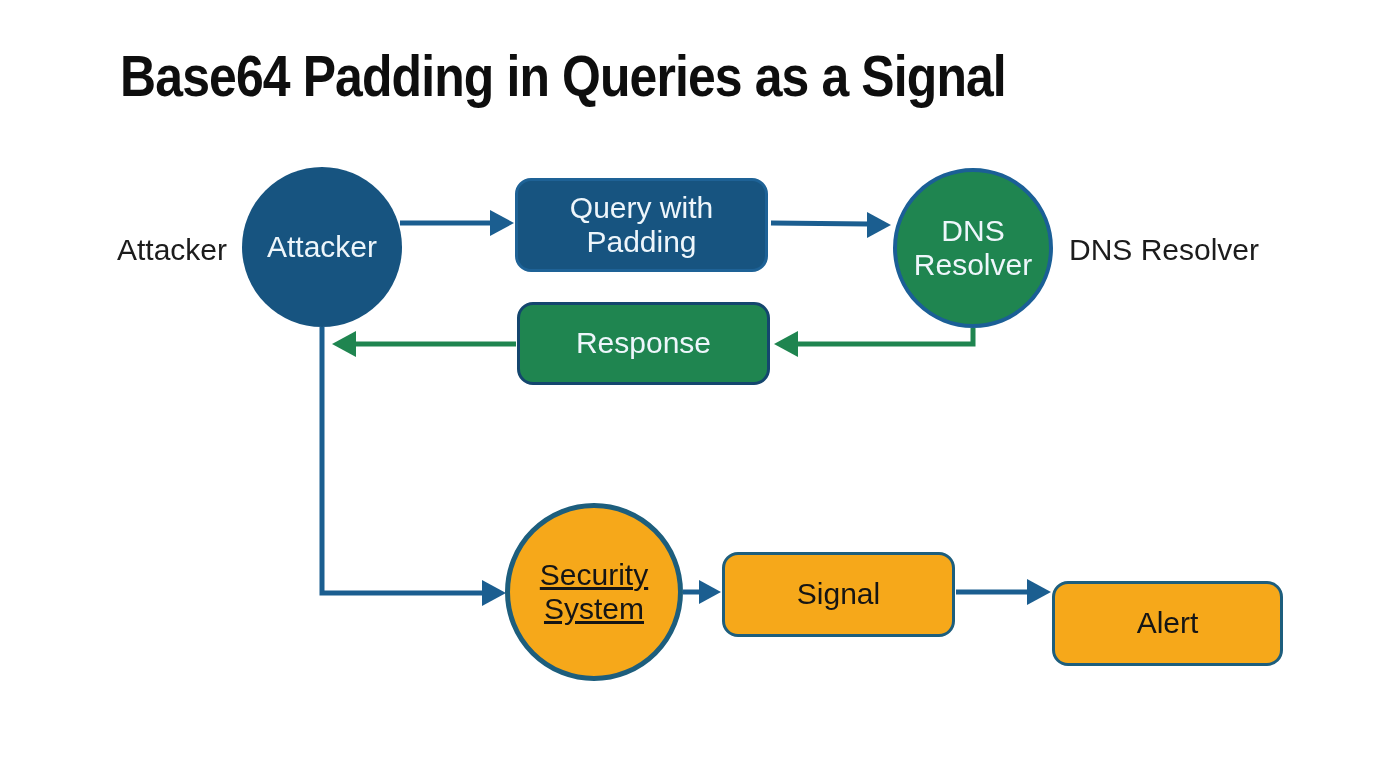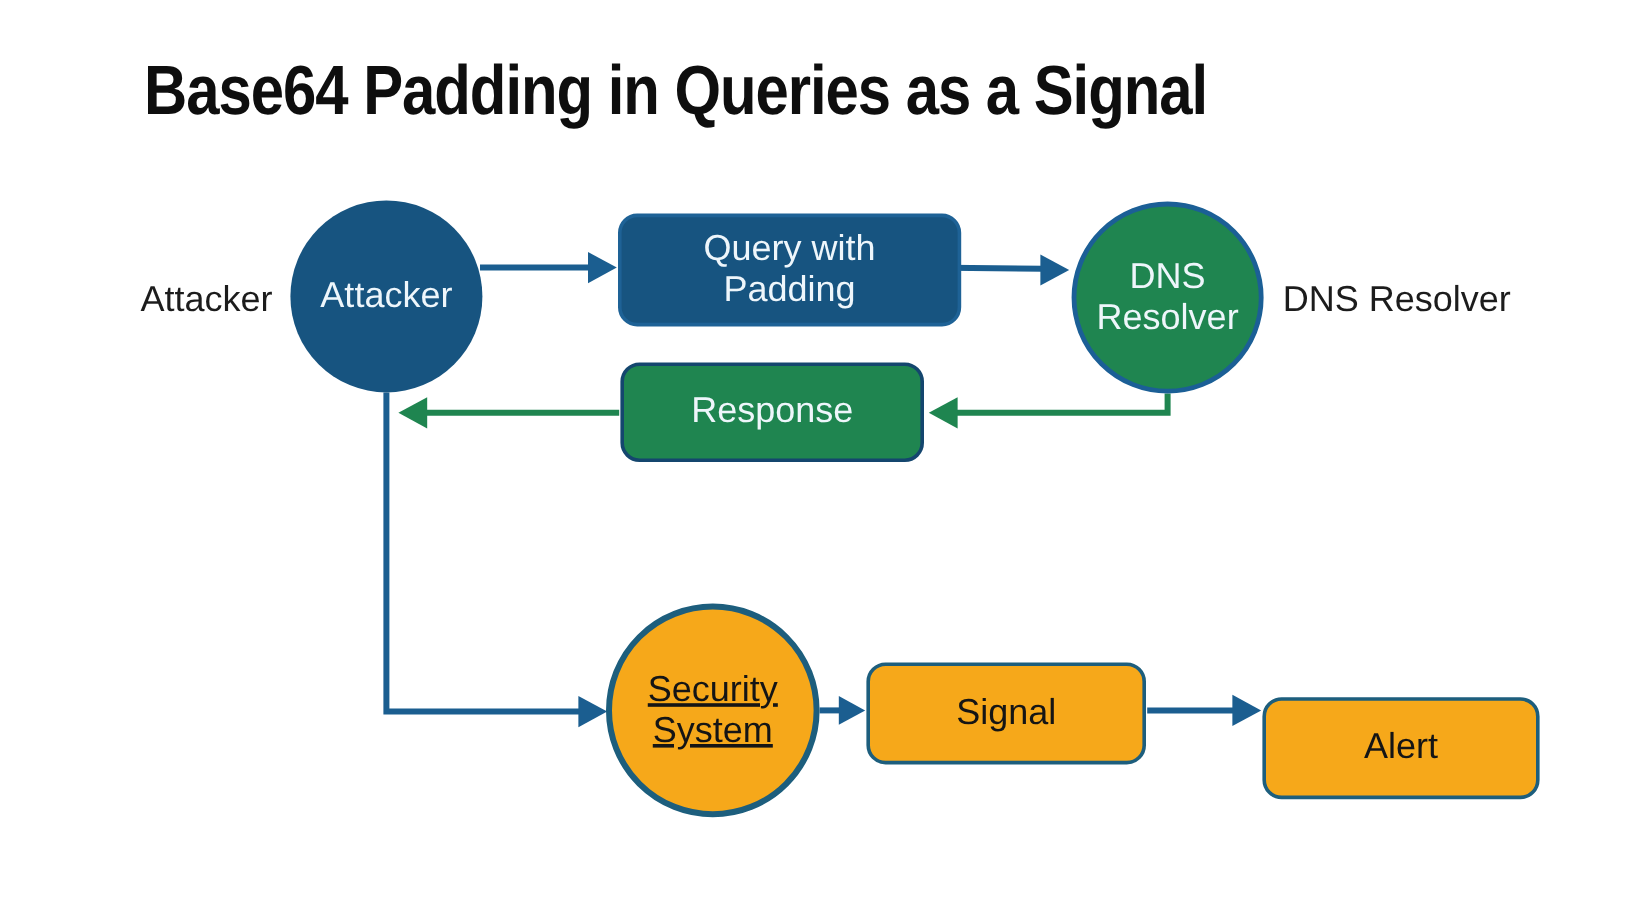--- a/index.html
+++ b/index.html
@@ -61,21 +61,21 @@
   .rbox   { border-radius: 16px; }
 
   .node-attacker {
     left: 242px; top: 167px; width: 160px; height: 160px;
     background: var(--node-blue, #175480);
     color: var(--text-light, #eef6fb);
   }
   .node-attacker .lbl { width: 150px; }
 
   .node-query {
-    left: 515px; top: 178px; width: 286px; height: 94px;
+    left: 515px; top: 178px; width: 253px; height: 94px;
     background: var(--node-blue, #175480);
     border: 3px solid var(--border-blue-light, #1e6296);
     color: var(--text-light, #eef6fb);
   }
   .node-query .lbl { width: 180px; }
 
   .node-dns {
     left: 893px; top: 168px; width: 160px; height: 160px;
     background: var(--node-green, #1f8550);
     border: 4px solid var(--border-blue, #1b5f96);

